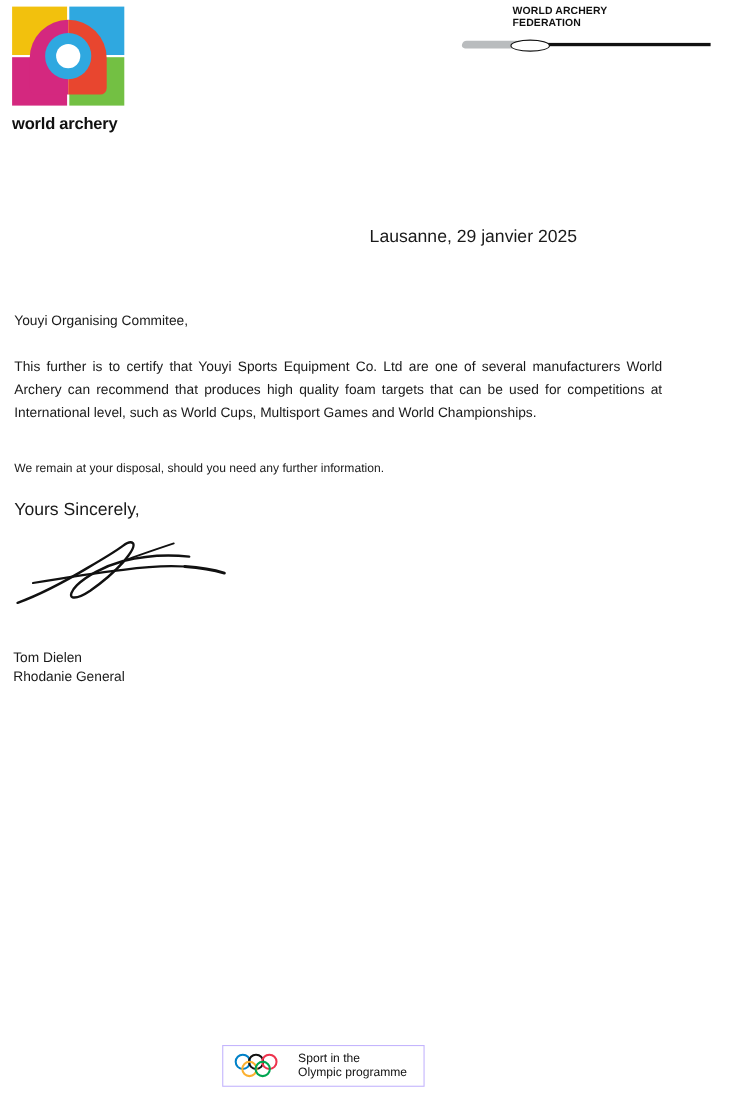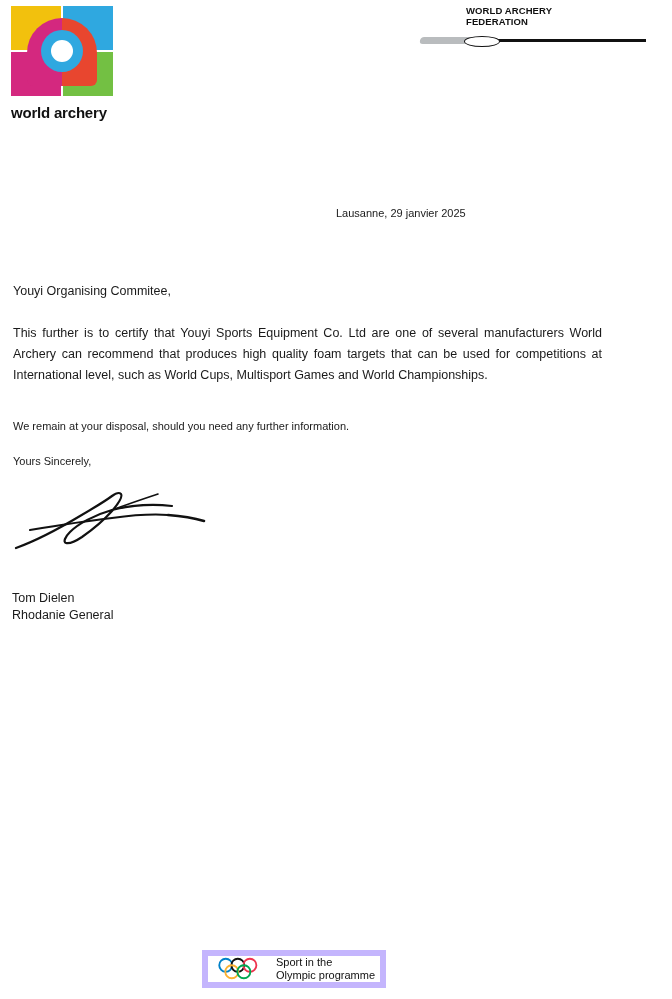--- a/index.html
+++ b/index.html
@@ -144,21 +144,21 @@
     font-size: 7.6px;
     line-height: 9.6px;
     color: #3a3a3a;
   }
 
   
   .dateline {
     position: absolute;
     left: 336px;
     top: 207px;
-    font-size: 11px;
+    font-size: 16px;
     color: #1a1a1a;
   }
   .salutation {
     position: absolute;
     left: 13px;
     top: 284px;
     font-size: 12.5px;
   }
   .para1 {
     position: absolute;
@@ -175,21 +175,21 @@
     left: 13px;
     top: 416px;
     width: 589px;
     font-size: 11px;
     line-height: 21px;
   }
   .closing {
     position: absolute;
     left: 13px;
     top: 455px;
-    font-size: 11px;
+    font-size: 16px;
   }
   .signature {
     position: absolute;
     left: 8px;
     top: 482px;
     width: 220px;
     height: 80px;
   }
   .signer {
     position: absolute;
@@ -199,21 +199,21 @@
     line-height: 17px;
   }
 
   
   .footer-badge {
     position: absolute;
     left: 202px;
     top: 950px;
     width: 184px;
     height: 38px;
-    border: 6px solid #c4b5fd;
+    border: 1px solid #c4b5fd;
     background: #ffffff;
     display: flex;
     align-items: center;
     padding-left: 8px;
     box-sizing: border-box;
   }
   .rings {
     width: 52px;
     height: 26px;
     flex: 0 0 auto;

